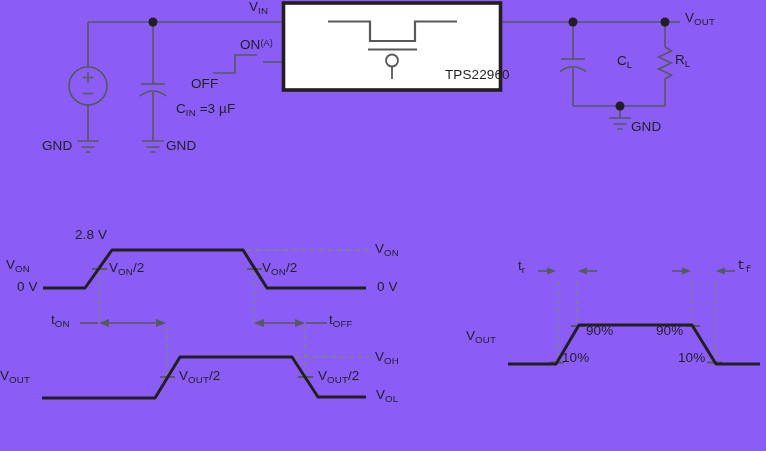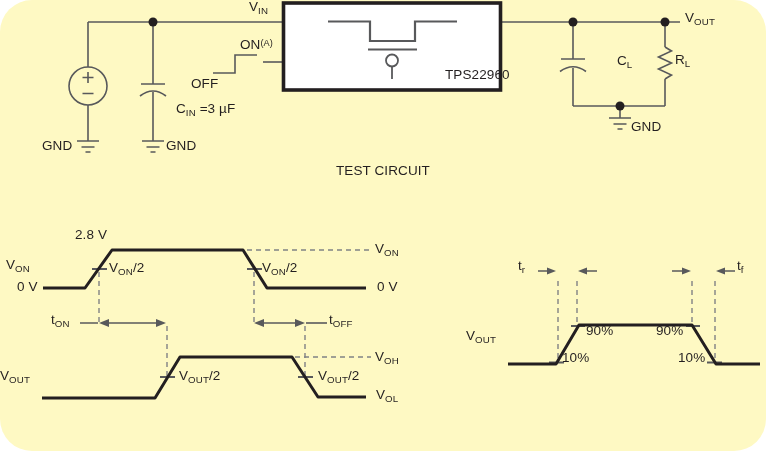--- a/index.html
+++ b/index.html
@@ -1,18 +1,18 @@
 <!DOCTYPE html>
 <html><head>
 <meta charset="utf-8">
 <style>
   html,body { margin:0; padding:0; background:#fff; }
   .canvas {
-    position:relative; width:766px; height:451px; background:#fef9c3;
-    font-family:"Liberation Sans", sans-serif; color:#231f20; overflow:hidden;border-radius:32px;
+    position:relative; width:766px; height:451px; background:#8b5cf6;
+    font-family:"Liberation Sans", sans-serif; color:#231f20; overflow:hidden;
   }
   .canvas svg { position:absolute; left:0; top:0; }
   .lbl {
     position:absolute; font-size:13.5px; line-height:1.1; white-space:pre;
     color:#231f20; letter-spacing:0.1px;
   }
   .lbl sub { font-size:0.72em; vertical-align:baseline; position:relative; top:0.28em; }
   .lbl sup { font-size:0.68em; vertical-align:baseline; position:relative; top:-0.38em; }
 </style>
 </head>
@@ -164,38 +164,37 @@
   <div class="lbl" style="left:240px; top:38px;"><span>ON</span><sup>(A)</sup></div>
   <div class="lbl" style="left:191px; top:77px;">OFF</div>
   <div class="lbl" style="left:176px; top:102px;"><span>C</span><sub>IN</sub><span> =3 µF</span></div>
   <div class="lbl" style="left:42px; top:139px;">GND</div>
   <div class="lbl" style="left:166px; top:139px;">GND</div>
   <div class="lbl" style="left:426px; top:68px;margin-left:19px;">TPS22960</div>
   <div class="lbl" style="left:588px; top:54px;margin-left:29px;"><span>C</span><sub>L</sub></div>
   <div class="lbl" style="left:675px; top:53px;"><span>R</span><sub>L</sub></div>
   <div class="lbl" style="left:685px; top:11px;"><span>V</span><sub>OUT</sub></div>
   <div class="lbl" style="left:631px; top:120px;">GND</div>
-  <div class="lbl" style="left:336px; top:164px;">TEST CIRCUIT</div>
 
   <div class="lbl" style="left:75px; top:228px;">2.8 V</div>
   <div class="lbl" style="left:6px; top:258px;"><span>V</span><sub>ON</sub></div>
   <div class="lbl" style="left:17px; top:280px;">0 V</div>
   <div class="lbl" style="left:109px; top:261px;"><span>V</span><sub>ON</sub><span>/2</span></div>
   <div class="lbl" style="left:262px; top:261px;"><span>V</span><sub>ON</sub><span>/2</span></div>
   <div class="lbl" style="left:375px; top:242px;"><span>V</span><sub>ON</sub></div>
   <div class="lbl" style="left:377px; top:280px;">0 V</div>
   <div class="lbl" style="left:51px; top:313px;"><span>t</span><sub>ON</sub></div>
   <div class="lbl" style="left:329px; top:313px;"><span>t</span><sub>OFF</sub></div>
   <div class="lbl" style="left:0px; top:369px;"><span>V</span><sub>OUT</sub></div>
   <div class="lbl" style="left:179px; top:369px;"><span>V</span><sub>OUT</sub><span>/2</span></div>
   <div class="lbl" style="left:318px; top:369px;"><span>V</span><sub>OUT</sub><span>/2</span></div>
   <div class="lbl" style="left:375px; top:350px;"><span>V</span><sub>OH</sub></div>
   <div class="lbl" style="left:376px; top:388px;"><span>V</span><sub>OL</sub></div>
 
   <div class="lbl" style="left:518px; top:259px;"><span>t</span><sub>r</sub></div>
-  <div class="lbl" style="left:737px; top:259px;"><span>t</span><sub>f</sub></div>
+  <div class="lbl" style="left:737px; top:259px;font-family:Liberation Mono, monospace;"><span>t</span><sub>f</sub></div>
   <div class="lbl" style="left:466px; top:329px;"><span>V</span><sub>OUT</sub></div>
   <div class="lbl" style="left:586px; top:324px;">90%</div>
   <div class="lbl" style="left:562px; top:351px;">10%</div>
   <div class="lbl" style="left:656px; top:324px;">90%</div>
   <div class="lbl" style="left:678px; top:351px;">10%</div>
 
 </div>
 
 </body></html>

